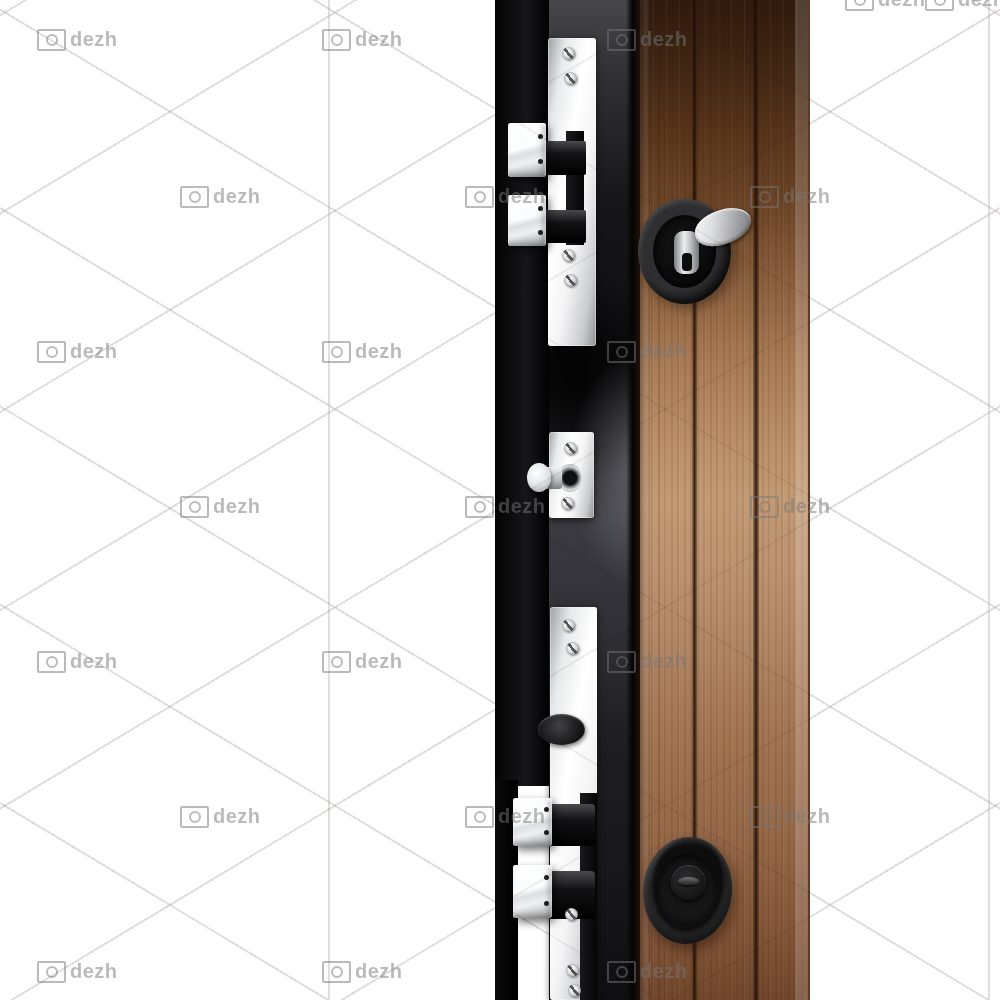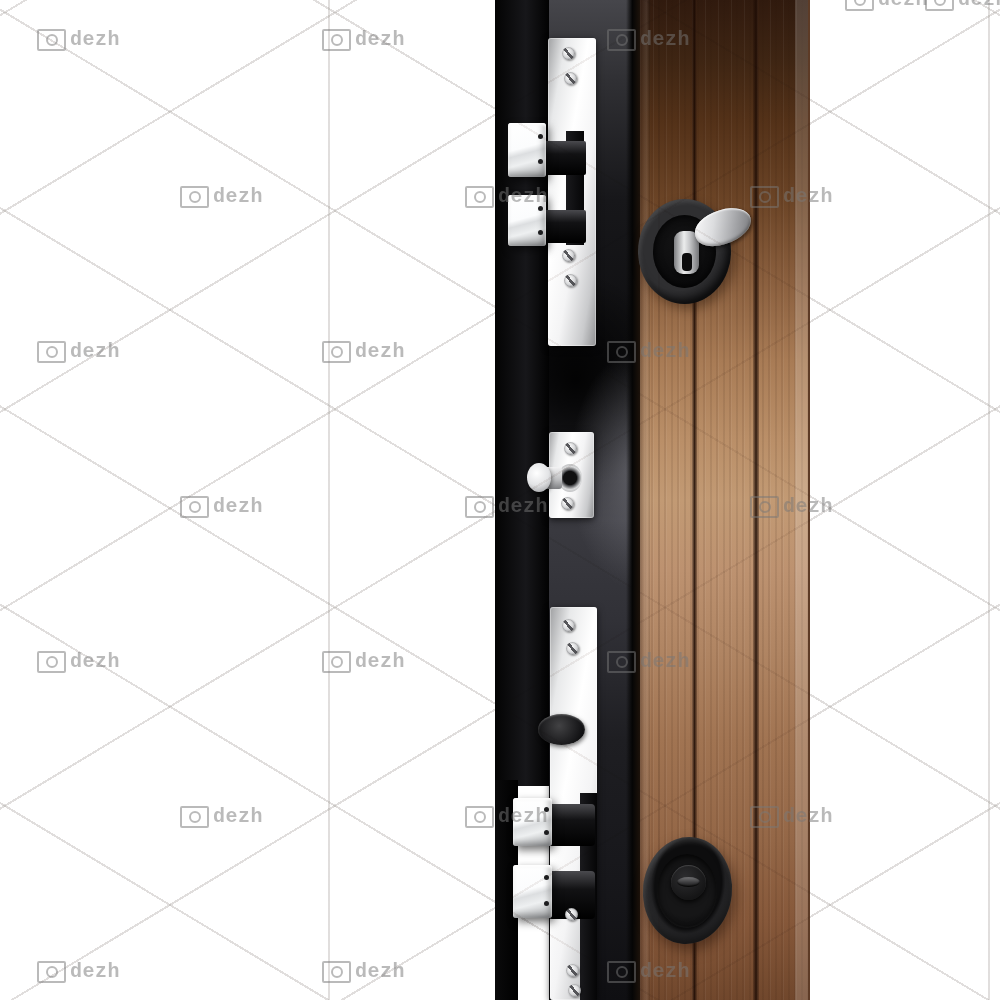--- a/index.html
+++ b/index.html
@@ -108,21 +108,21 @@
 
   .socket{left:558px;top:464px;width:24px;height:28px;z-index:12;border-radius:50%;
     background:radial-gradient(circle at 50% 50%, #101011 0 36%, #555659 44%, #d9dadb 62%, #97989b);}
   .pin-body{left:538px;top:467px;width:24px;height:22px;z-index:13;border-radius:3px;
     background:linear-gradient(180deg,#f3f3f4,#babbbd 60%,#7e7f82);}
   .pin-cap{left:527px;top:463px;width:24px;height:29px;z-index:14;border-radius:50%;
     background:radial-gradient(circle at 40% 35%, #ffffff, #e3e4e6 50%, #a8a9ac 85%, #7b7c7f);
     box-shadow:1px 2px 4px rgba(0,0,0,.45);}
 
   
-  #wm-layer{position:absolute;left:0;top:0;width:1000px;height:1000px;z-index:50;pointer-events:none;font-family:Liberation Mono, monospace;}
+  #wm-layer{position:absolute;left:0;top:0;width:1000px;height:1000px;z-index:50;pointer-events:none;}
   .wm{position:absolute;display:flex;align-items:center;gap:4px;font-weight:bold;
       font-size:20px;letter-spacing:.5px;}
   .wm-box{display:inline-flex;align-items:center;justify-content:center;
       width:25px;height:18px;border:2.5px solid currentColor;border-radius:2px;}
   .wm-eye{width:8px;height:8px;border:2px solid currentColor;border-radius:50%;}
 </style>
 </head>
 <body>
 
 <div id="stage">

